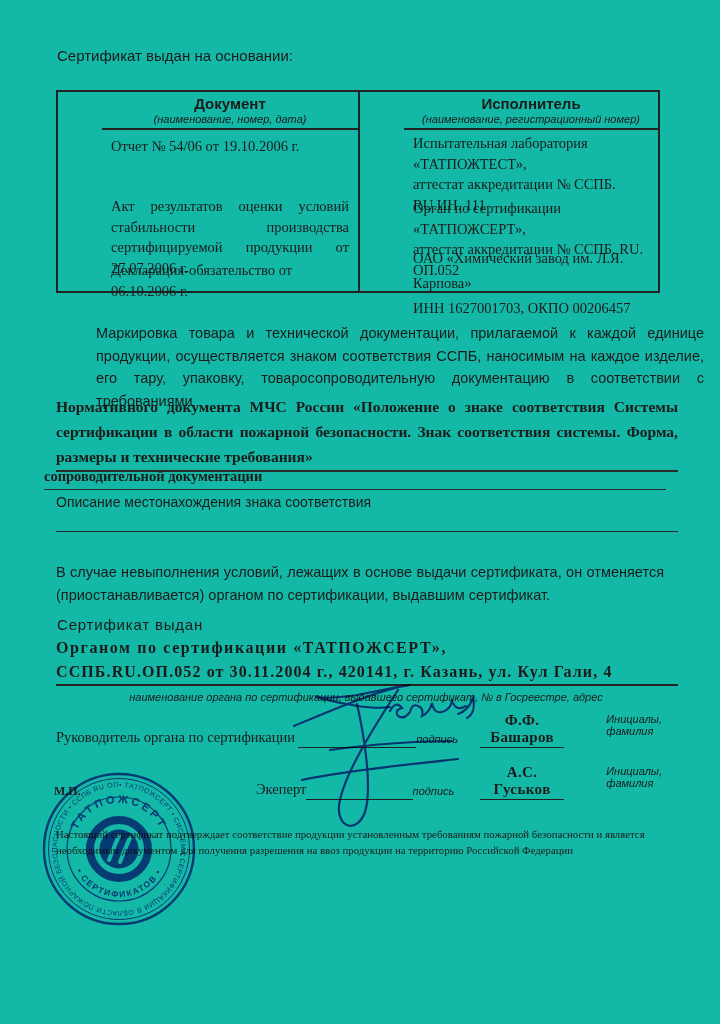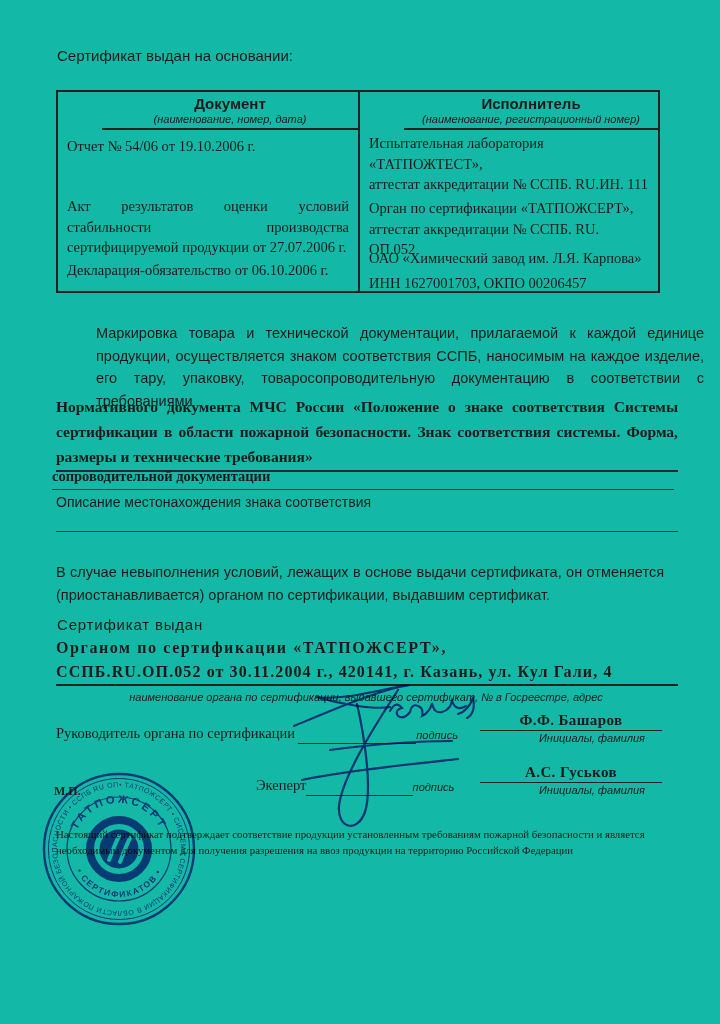--- a/index.html
+++ b/index.html
@@ -8,50 +8,50 @@
   
   .intro{position:absolute;left:57px;top:47px;font:15px "Liberation Sans",sans-serif;}
   
   .basis-table{position:absolute;left:56px;top:90px;width:604px;display:flex;border:2px solid #222;box-sizing:border-box;}
   .bt-col{position:relative;box-sizing:border-box;}
   .bt-col.doc{width:302px;border-right:2px solid #222;}
   .bt-col.exec{flex:1;border-radius:8px;}
   .bt-head{border-bottom:2px solid #222;text-align:center;height:38px;box-sizing:border-box;padding-top:3px;margin-left:44px;}
   .bt-head .h{font:bold 15px "Liberation Sans",sans-serif;}
   .bt-head .sh{font:italic 11px "Liberation Sans",sans-serif;margin-top:1px;}
-  .bt-body{position:relative;height:161px;}
+  .bt-body{position:relative;height:161px;margin-left:44px;}
   .cell{position:absolute;left:9px;right:9px;font:14.5px/20.5px "Liberation Serif",serif;white-space:pre-line;}
   .cell.just{text-align:justify;white-space:normal;}
   .doc-c0{top:6px;} .doc-c1{top:66px;} .doc-c2{top:130px;}
   .exec-c0{top:3px;} .exec-c1{top:68px;} .exec-c2{top:116px;line-height:25px;}
   
   .marking{position:absolute;left:56px;top:322px;width:608px;font:14.5px/22.5px "Liberation Sans",sans-serif;text-align:justify;margin-left:40px;}
   .normative{position:absolute;left:56px;top:394px;width:622px;font:bold 15.5px/25px "Liberation Serif",serif;
              text-align:justify;border-bottom:2px solid #2a2a2a;padding-bottom:1px;box-sizing:border-box;}
-  .soprovod{position:absolute;left:52px;top:468px;width:622px;font:bold 14.5px "Liberation Serif",serif;
+  .soprovod{position:absolute;left:44px;top:468px;width:622px;font:bold 14.5px "Liberation Serif",serif;
             border-bottom:1.5px solid #2a2a2a;padding-bottom:4px;box-sizing:border-box;}
   .opisanie{position:absolute;left:56px;top:494px;font:14px "Liberation Sans",sans-serif;}
   .rule2{position:absolute;left:56px;top:531px;width:622px;border-top:1.5px solid #2a2a2a;height:0;}
   .conditions{position:absolute;left:56px;top:561px;width:608px;font:14.5px/22.5px "Liberation Sans",sans-serif;text-align:justify;}
   .sert-vydan{position:absolute;left:57px;top:616px;font:15px "Liberation Sans",sans-serif;letter-spacing:0.8px;}
   .organom{position:absolute;left:56px;top:639px;font:bold 16px "Liberation Serif",serif;letter-spacing:1.6px;}
   .sspb-line{position:absolute;left:56px;top:663px;width:622px;font:bold 16px "Liberation Serif",serif;letter-spacing:1.1px;
              border-bottom:2px solid #222;padding-bottom:3px;white-space:nowrap;box-sizing:border-box;}
   .org-caption{position:absolute;left:66px;top:691px;width:600px;text-align:center;font:italic 11px "Liberation Sans",sans-serif;}
   
   .sig-row{position:absolute;left:56px;width:606px;display:flex;align-items:flex-end;}
   .row1{top:712px;} .row2{top:764px;}
   .role{font:14.5px "Liberation Serif",serif;padding-bottom:2px;}
   .row1 .role{width:242px;}
   .row2 .spacer{width:200px;}
   .sig-slot{display:flex;align-items:center;}
   .row1 .sig-slot{width:160px;} .row2 .sig-slot{width:148px;}
   .sig-line{width:100%;border-bottom:1.5px solid #222;height:18px;}
   .sig-cap{font:italic 11px "Liberation Sans",sans-serif;margin-top:1px;}
-  .name-slot{margin-left:auto;width:182px;display:flex;flex-direction:column;align-items:center;}
+  .name-slot{margin-left:auto;width:182px;display:flex;flex-direction:row;align-items:flex-start;}
   .name{font:bold 15px "Liberation Serif",serif;letter-spacing:0.4px;width:100%;text-align:center;
         border-bottom:1.5px solid #222;padding-bottom:1px;}
   .name-cap{font:italic 11px "Liberation Sans",sans-serif;margin-top:1px;margin-left:42px;}
   
   .mp{position:absolute;left:54px;top:784px;font:bold 12px "Liberation Serif",serif;color:#222;}
   .footnote{position:absolute;left:56px;top:826px;width:624px;font:10.8px/16px "Liberation Serif",serif;white-space:pre-line;}
   .stamp{position:absolute;left:40px;top:770px;width:158px;height:158px;mix-blend-mode:multiply;opacity:0.9;}
   .sig-svg{position:absolute;mix-blend-mode:multiply;opacity:0.95;}
   .sig1{left:290px;top:674px;width:192px;height:66px;}
   .sig2{left:300px;top:686px;width:162px;height:152px;}

